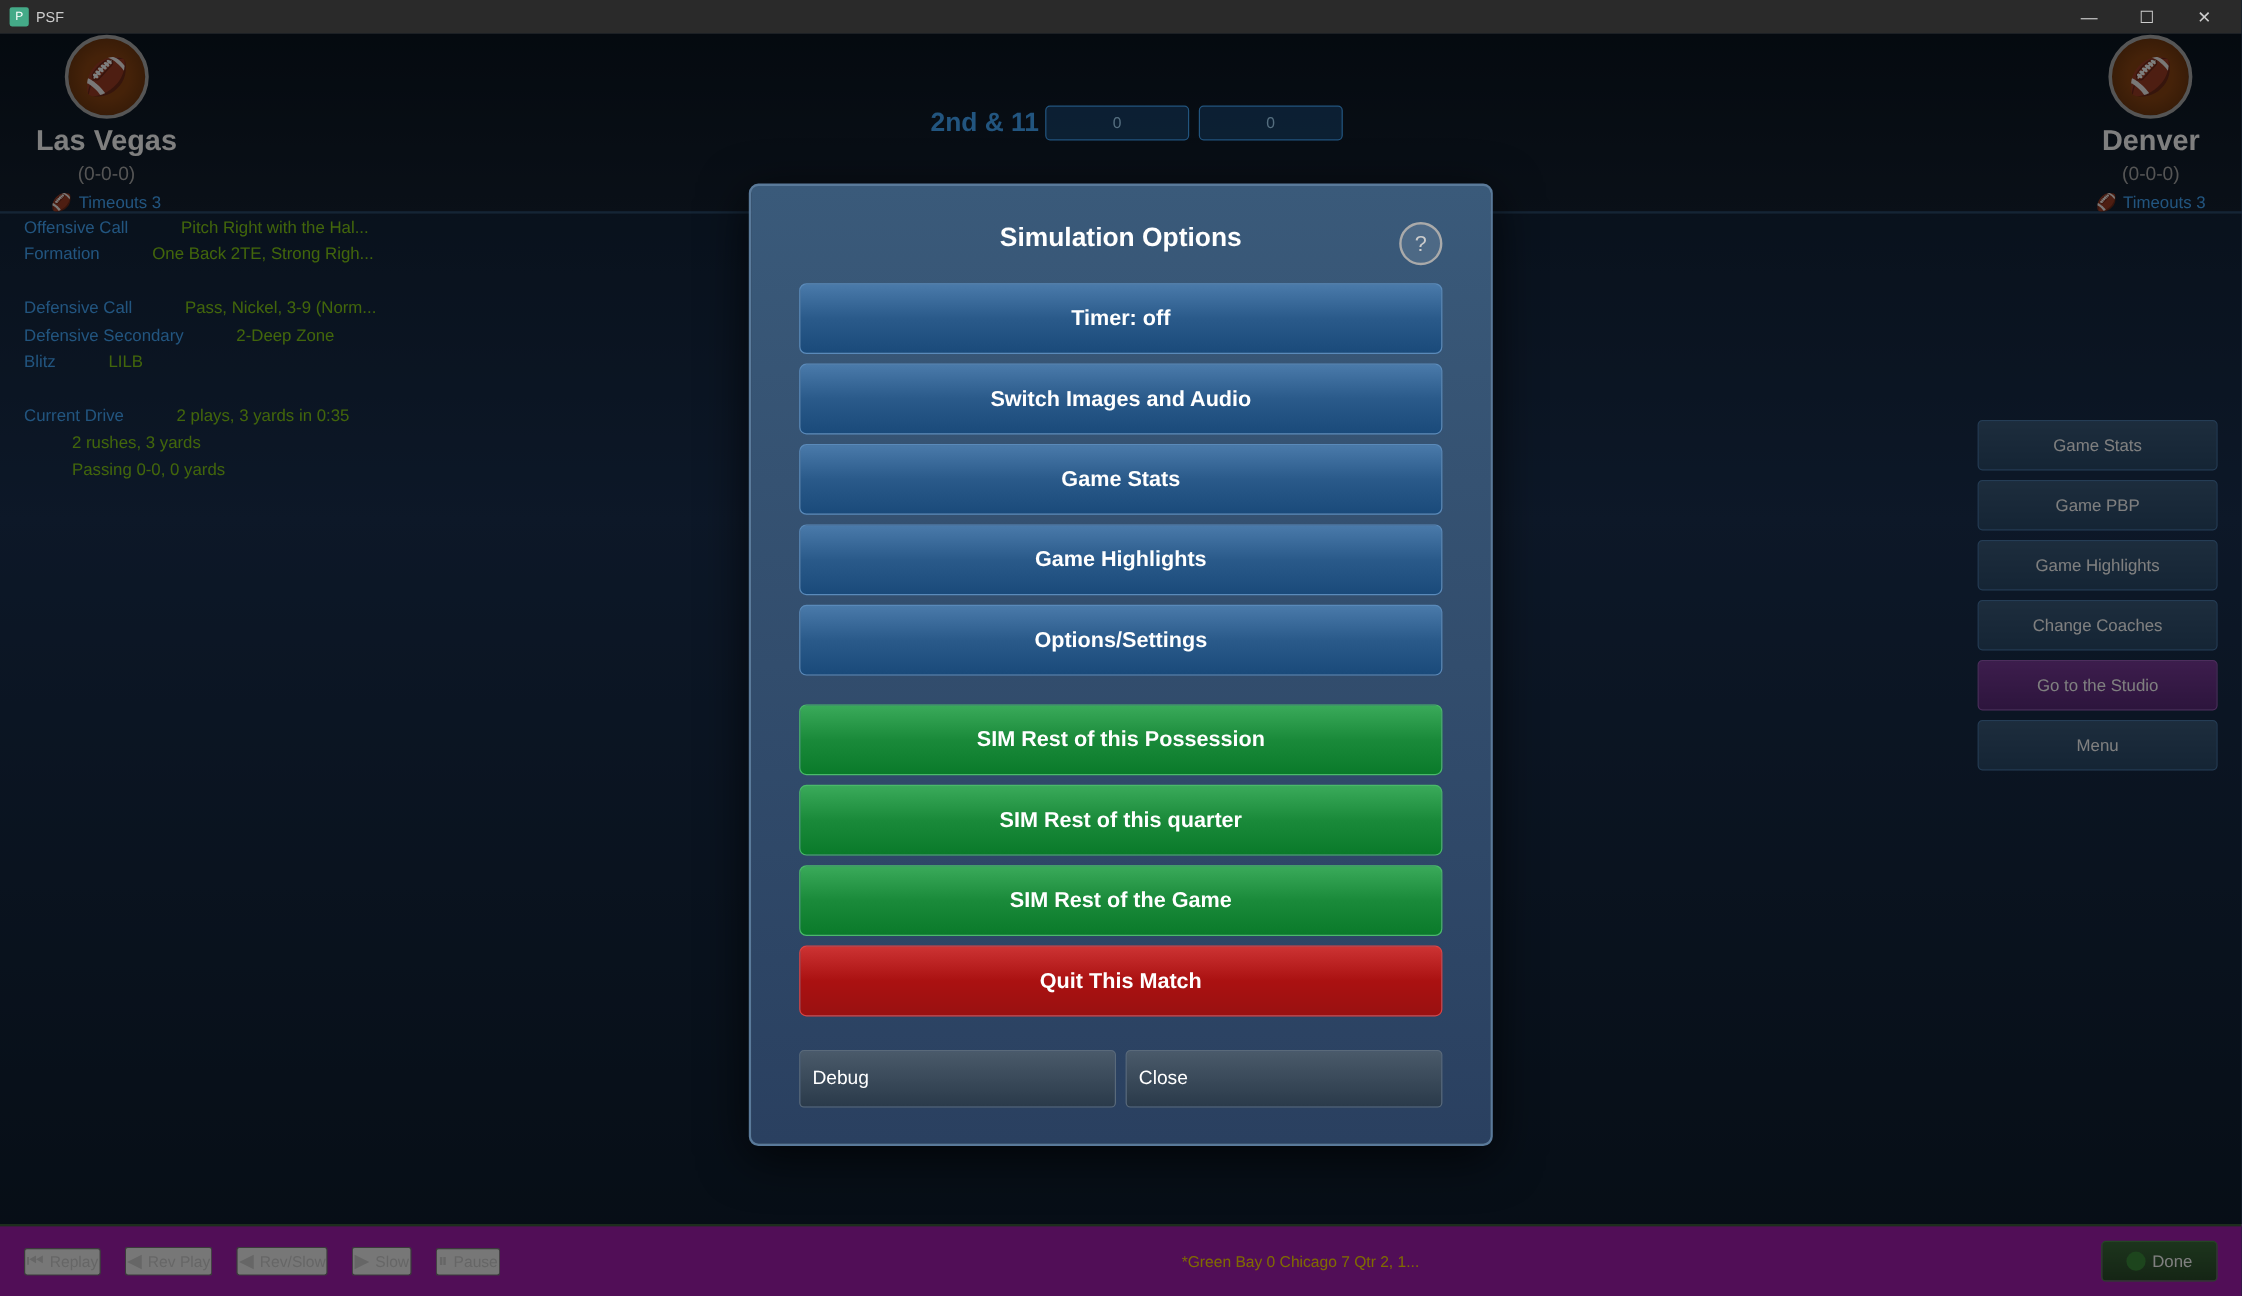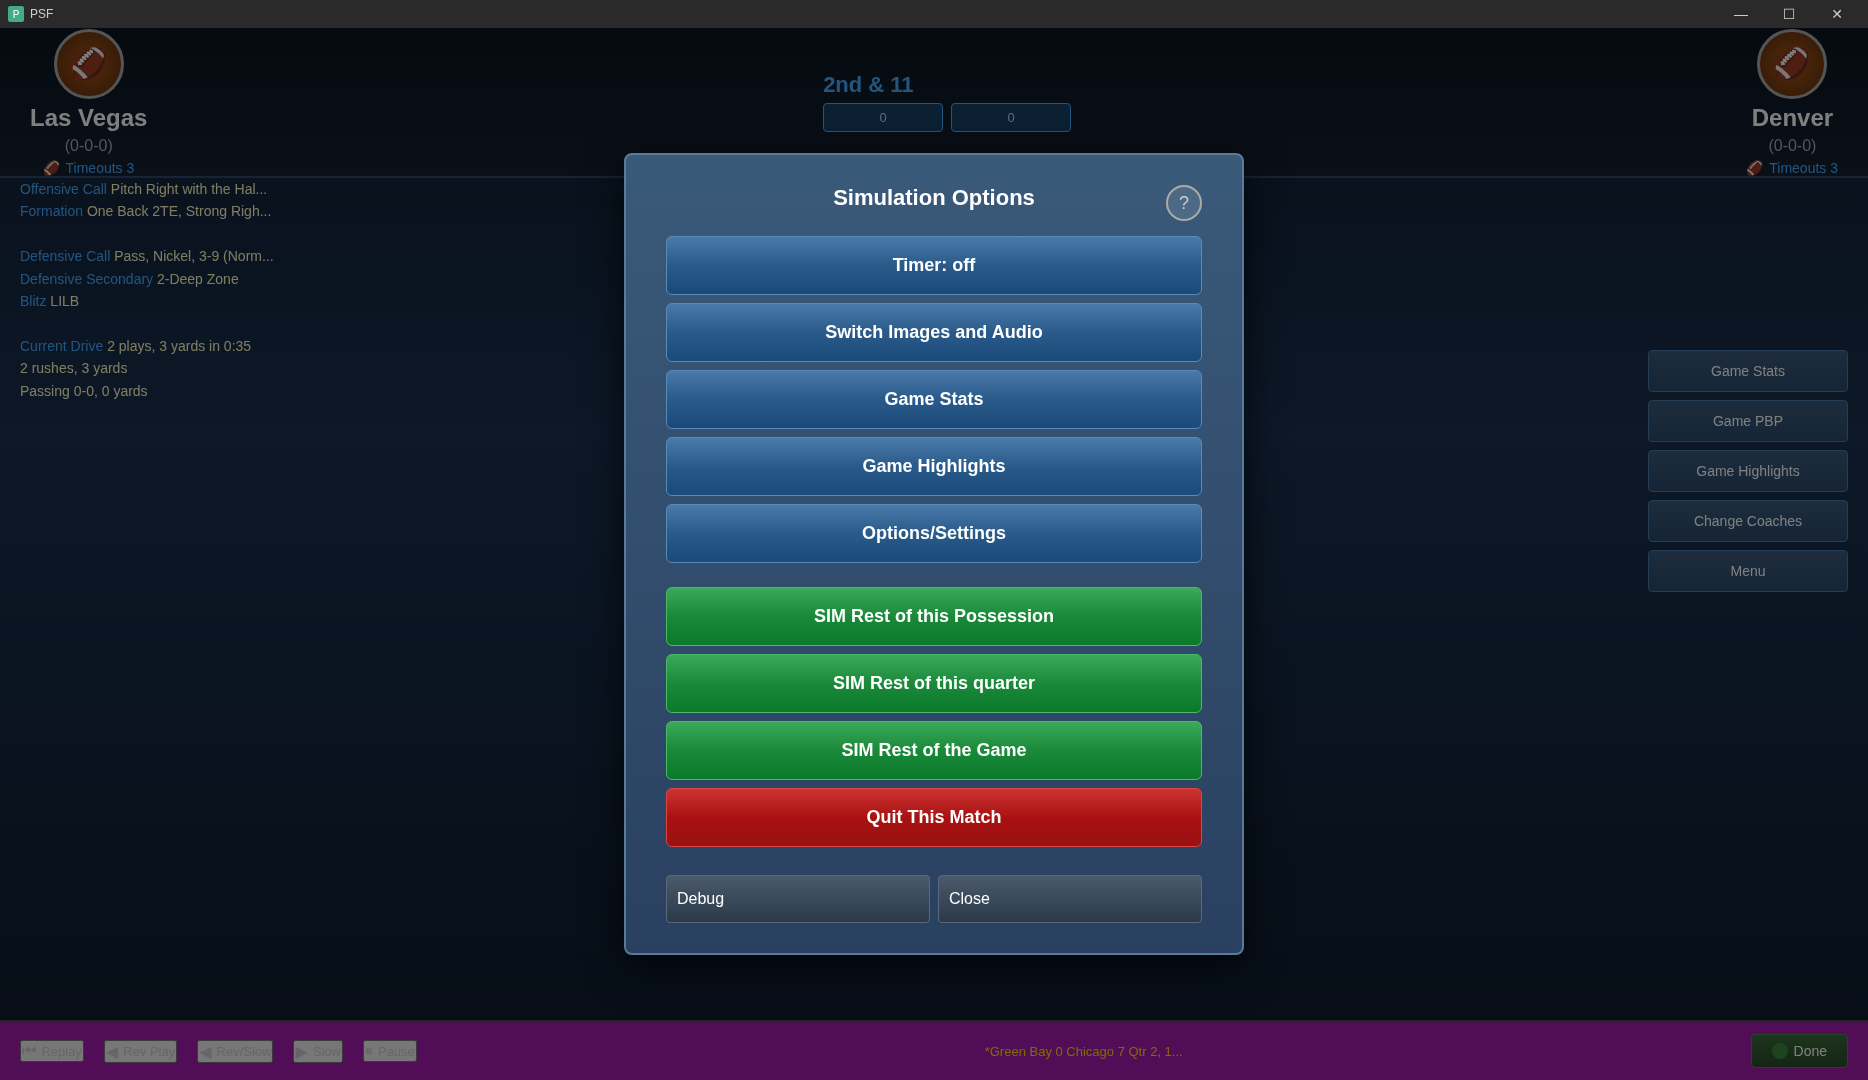--- a/index.html
+++ b/index.html
@@ -109,21 +109,21 @@
     .team-timeouts {
       color: #4af;
       font-size: 14px;
       display: flex;
       align-items: center;
       gap: 5px;
     }
 
     .score-center {
       display: flex;
-      flex-direction: column;
+      align-items: center;
       gap: 5px;
     }
     .quarter-info {
       color: #4af;
       font-size: 22px;
       font-weight: bold;
     }
     .score-buttons {
       display: flex;
       gap: 8px;
@@ -143,21 +143,21 @@
     
     .left-panel {
       position: absolute;
       top: 178px;
       left: 20px;
       color: #ccc;
       font-size: 14px;
       line-height: 1.6;
     }
     .cyan-text { color: #4af; }
-    .white-text { color: #fef9c3; }
+    .white-text { color: #84cc16; margin-left: 40px; }
 
     
     .right-sidebar {
       position: absolute;
       top: 350px;
       right: 20px;
       display: flex;
       flex-direction: column;
       gap: 8px;
       width: 200px;
@@ -419,20 +419,21 @@
   </div>
   <div class="white-text">2 rushes, 3 yards</div>
   <div class="white-text">Passing 0-0, 0 yards</div>
 </div>
 
 <div class="right-sidebar">
   <button class="sidebar-btn">Game Stats</button>
   <button class="sidebar-btn">Game PBP</button>
   <button class="sidebar-btn">Game Highlights</button>
   <button class="sidebar-btn">Change Coaches</button>
+  <button class="sidebar-btn purple">Go to the Studio</button>
   <button class="sidebar-btn">Menu</button>
 </div>
 
 <div class="modal-overlay">
   <div class="modal">
 
     
     <div class="modal-header">
       <div class="modal-title">Simulation Options</div>
       <div class="modal-help">?</div>

